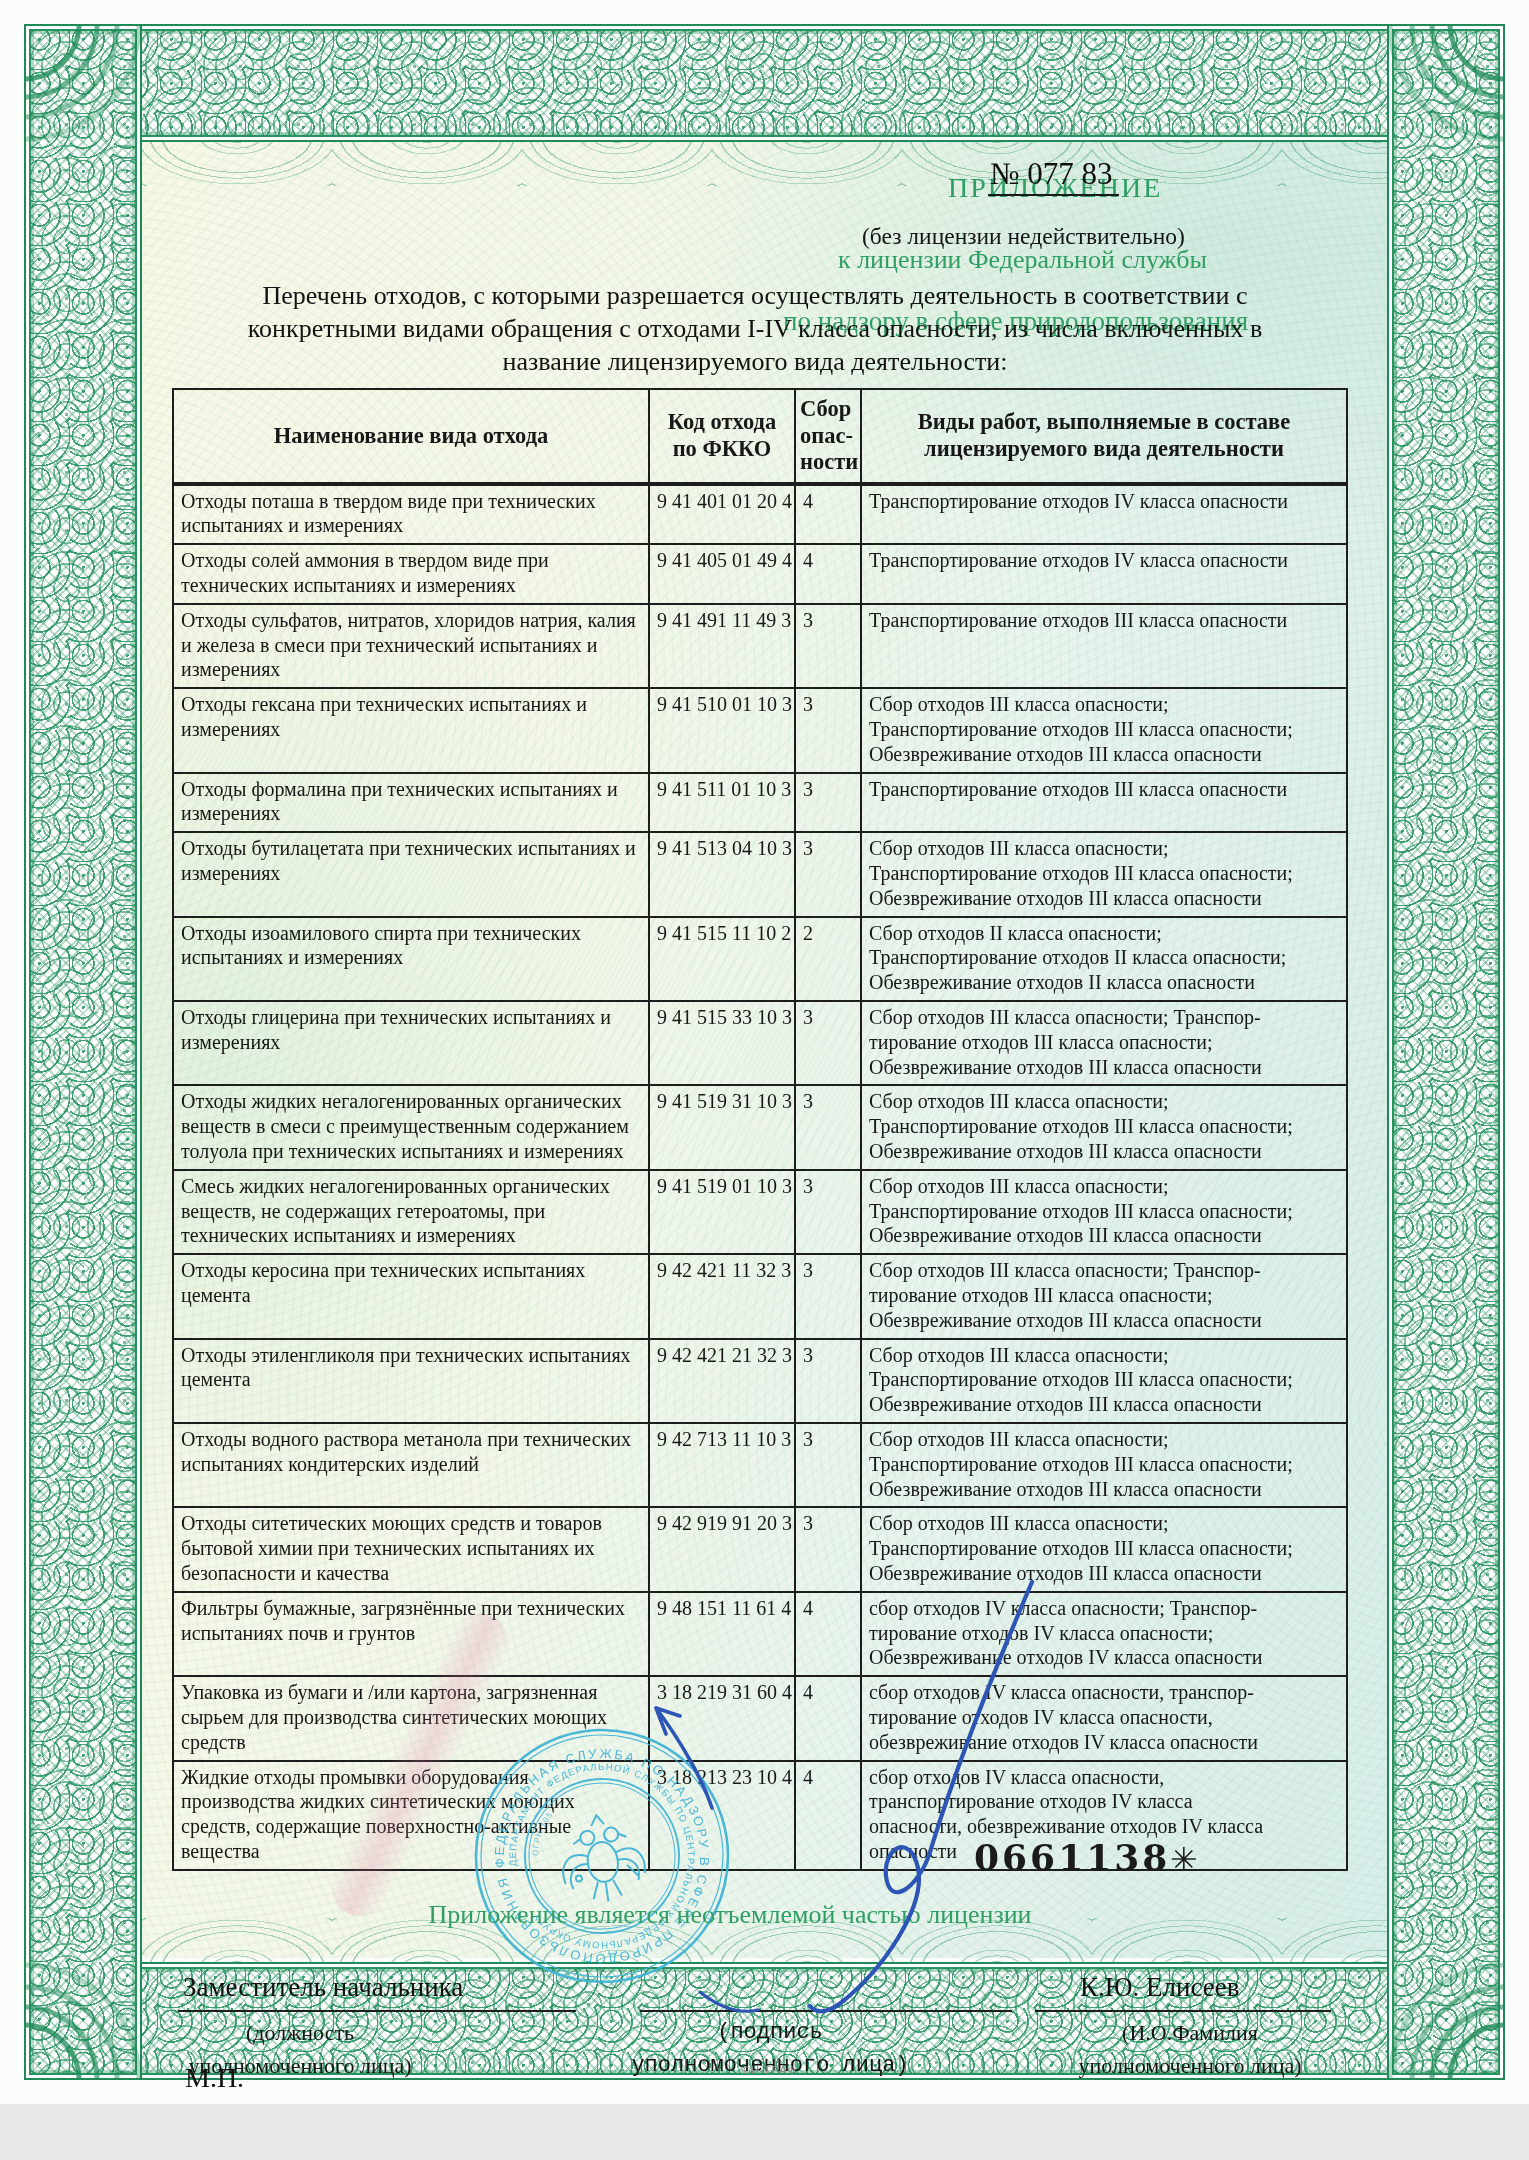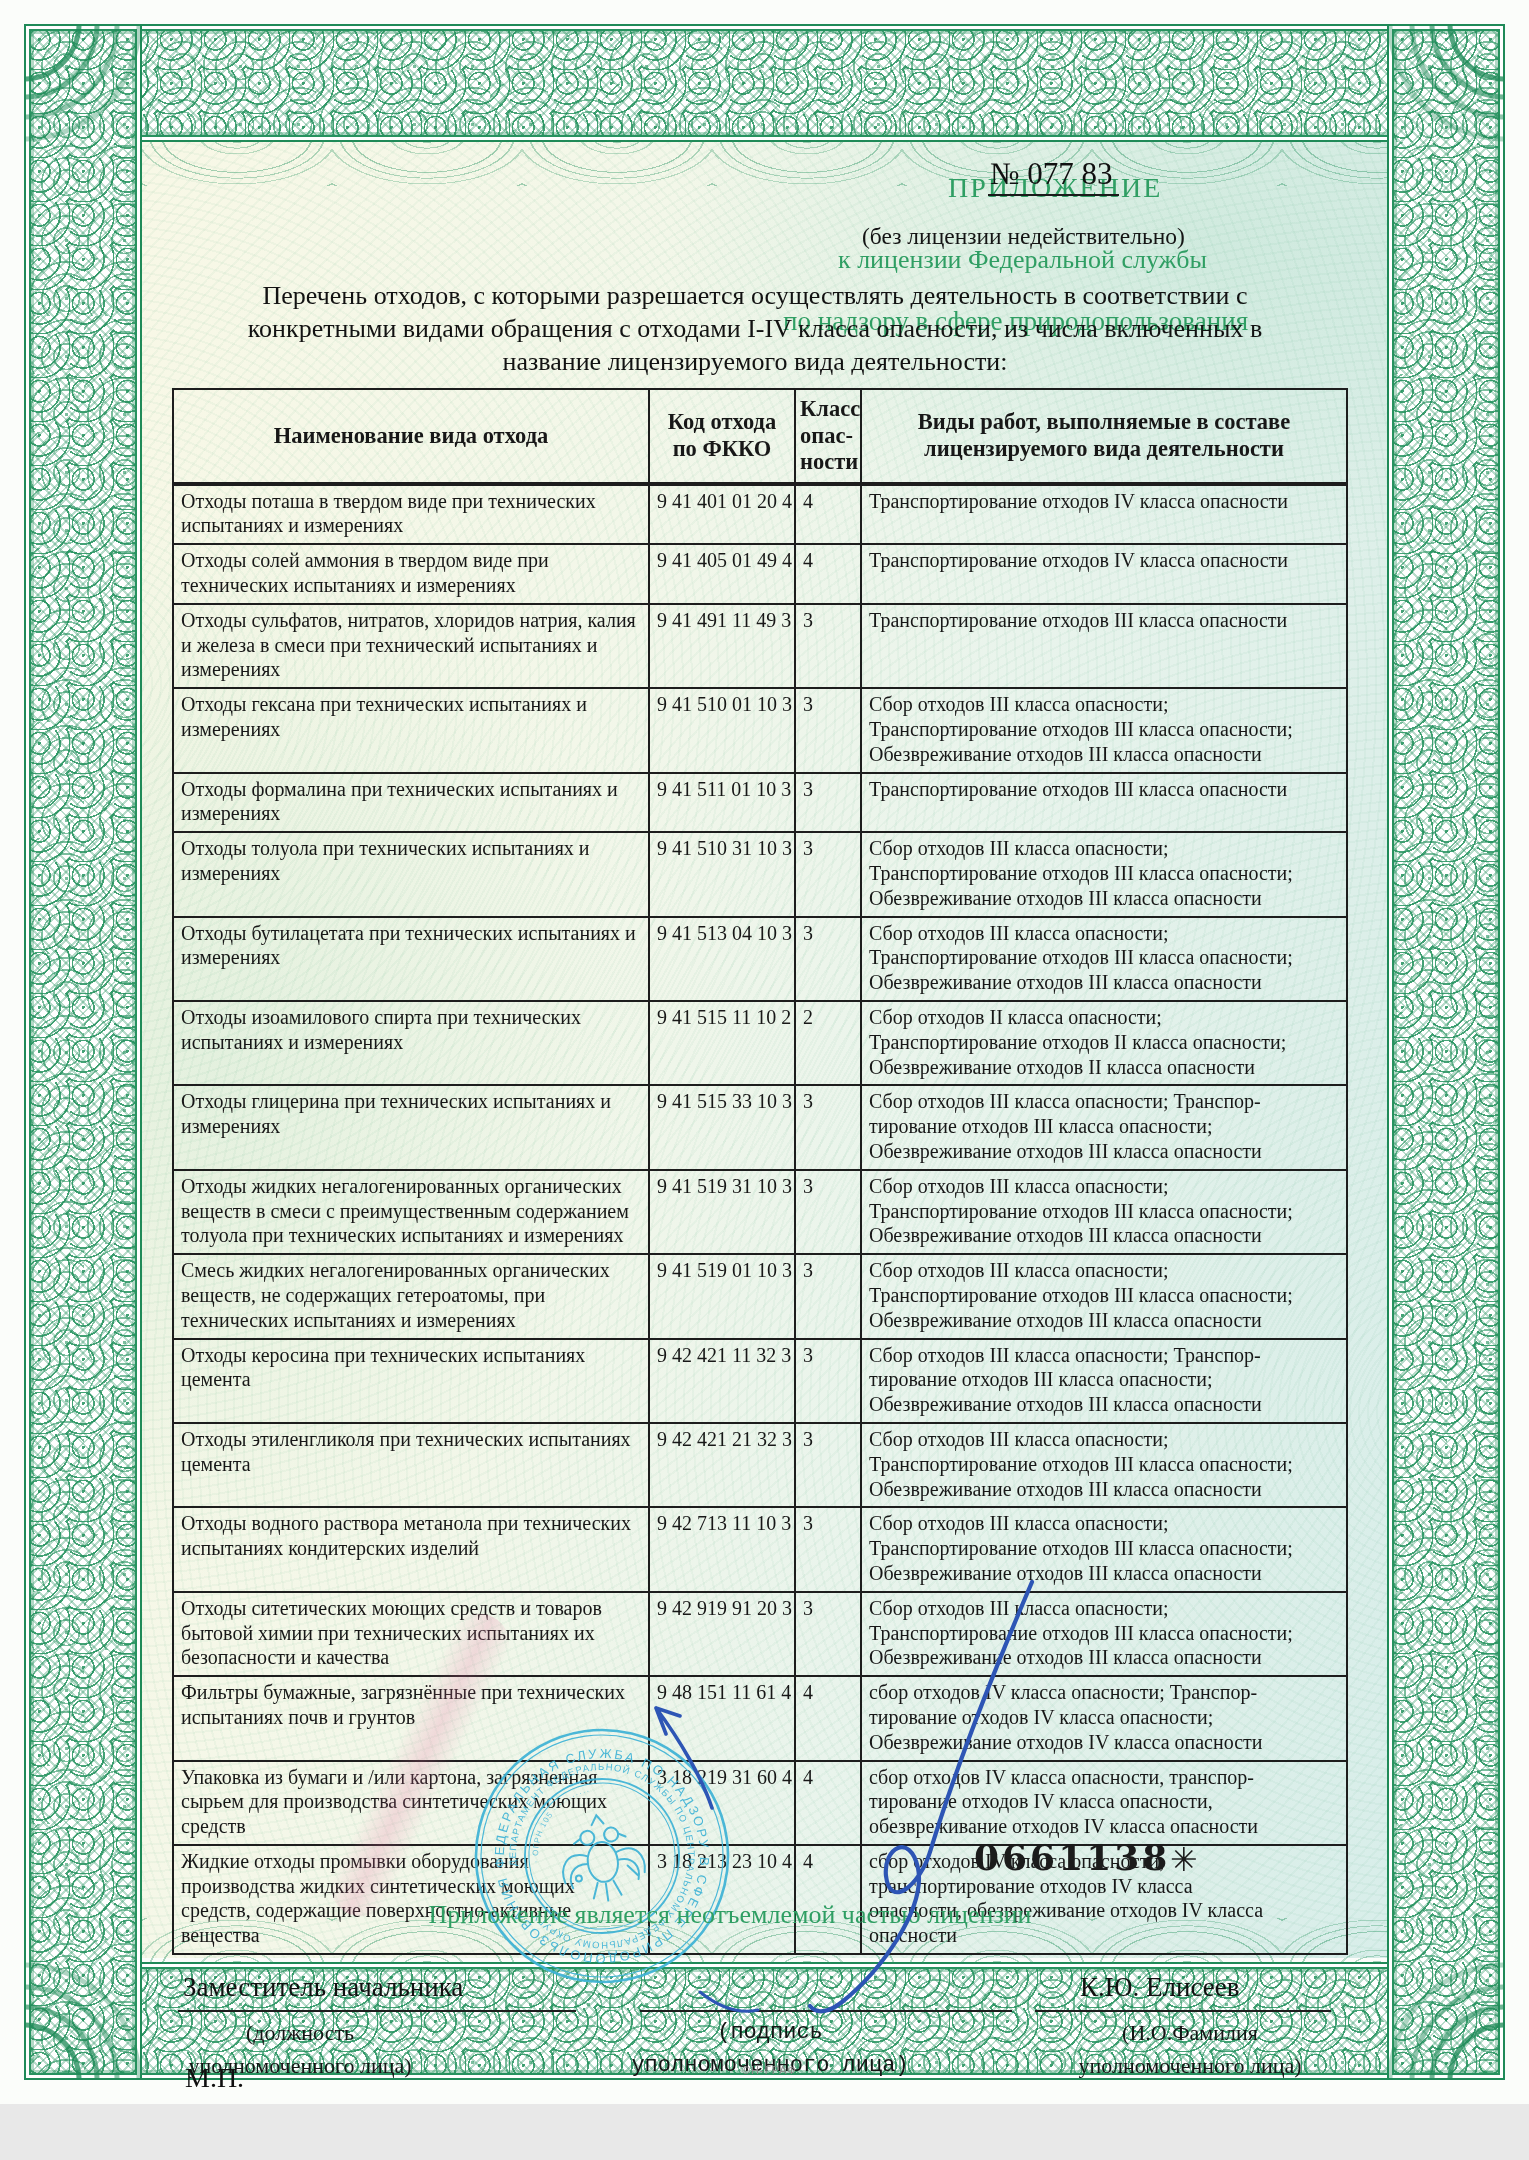--- a/index.html
+++ b/index.html
@@ -134,21 +134,21 @@
       <col class="col-name">
         <col class="col-code">
         <col class="col-class">
         <col class="col-works">
     </colgroup>
     <thead>
       <tr>
         <th>Наименование вида отхода</th>
         <th class="h-code">Код отхода
 по ФККО</th>
-        <th class="h-class">Класс
+        <th class="h-class">Сбор
 опас-
 ности</th>
         <th class="h-works">Виды работ, выполняемые в составе
 лицензируемого вида деятельности</th>
       </tr>
     </thead>
     <tbody>
 
         <tr>
           <td class="c-name">Отходы поташа в твердом виде при технических испытаниях и измерениях</td>
@@ -180,28 +180,20 @@
 Обезвреживание отходов III класса опасности</td>
         </tr>
 
         <tr>
           <td class="c-name">Отходы формалина при технических испытаниях и измерениях</td>
           <td class="c-code">9 41 511 01 10 3</td>
           <td class="c-class">3</td>
           <td class="c-works">Транспортирование отходов III класса опасности</td>
         </tr>
 
-        <tr>
-          <td class="c-name">Отходы толуола при технических испытаниях и измерениях</td>
-          <td class="c-code">9 41 510 31 10 3</td>
-          <td class="c-class">3</td>
-          <td class="c-works">Сбор отходов III класса опасности;
-Транспортирование отходов III класса опасности;
-Обезвреживание отходов III класса опасности</td>
-        </tr>
 
         <tr>
           <td class="c-name">Отходы бутилацетата при технических испытаниях и измерениях</td>
           <td class="c-code">9 41 513 04 10 3</td>
           <td class="c-class">3</td>
           <td class="c-works">Сбор отходов III класса опасности;
 Транспортирование отходов III класса опасности;
 Обезвреживание отходов III класса опасности</td>
         </tr>
 

